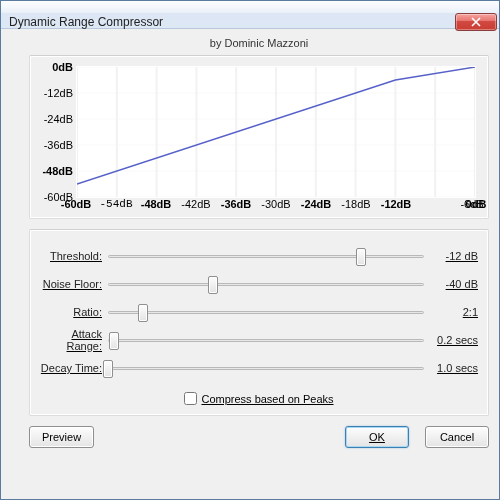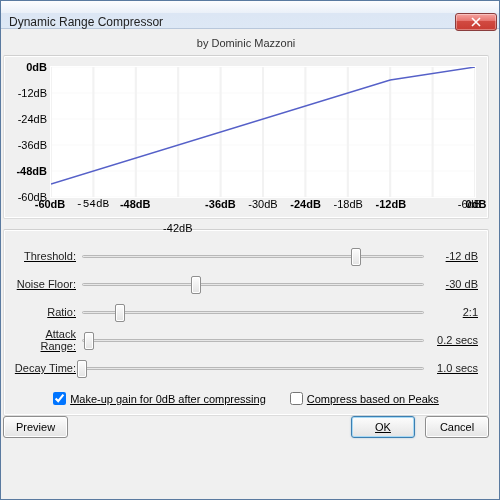--- a/index.html
+++ b/index.html
@@ -2,42 +2,42 @@
 <html><head>
 <meta charset="utf-8">
 <style>
   * { box-sizing: border-box; margin: 0; padding: 0; font-family: "Segoe UI", Tahoma, sans-serif; }
   body { background: #fff; width: 500px; height: 500px; overflow: hidden; }
   .window { width: 500px; height: 500px; border: 1px solid #5a7aa0; background: #f0f0f0; display: flex; flex-direction: column; }
   .titlebar { height: 28px; background: linear-gradient(to bottom, #fdfdfe 0%, #eaf0f8 45%, #dce6f4 46%, #dde8f5 100%); display: flex; align-items: center; padding: 14px 2px 0 8px; border-bottom: 1px solid #b8c7db; }
   .titlebar .title { flex: 1; font-size: 12px; color: #222; }
   .close-btn { width: 42px; height: 18px; border: 1px solid #8a3d3d; border-radius: 3px; background: linear-gradient(to bottom, #f5a3a0 0%, #e6726c 45%, #d14a41 46%, #c93c33 100%); display: flex; align-items: center; justify-content: center; cursor: pointer; box-shadow: inset 0 0 0 1px rgba(255,255,255,0.35); }
   .close-btn svg { width: 10px; height: 10px; }
-  .content { flex: 1; padding: 6px 10px 10px 2px; display: flex; flex-direction: column; }
+  .content { flex: 1; padding: 6px 10px 10px 28px; display: flex; flex-direction: column; }
   .byline { text-align: center; font-size: 11px; color: #333; margin: 2px 0 6px 0; }
   .panel { border: 1px solid #dcdcdc; border-top-color: #d0d0d0; background: #f0f0f0; border-radius: 2px; padding: 8px 10px; box-shadow: inset 0 0 0 1px #fff; }
   .chart-panel { padding: 10px 8px 4px 8px; }
   .chart-area { background: #fff; border: 1px solid #fff; position: relative; height: 132px; margin-left: 38px; margin-right: 4px; }
   .chart-area svg { position: absolute; inset: 0; width: 100%; height: 100%; }
   .ylabels { position: absolute; left: -38px; top: 0; bottom: 0; width: 36px; }
   .ylabels span { position: absolute; right: 2px; font-size: 11px; transform: translateY(-50%); }
   .xlabels { margin-left: 38px; margin-right: 4px; position: relative; height: 16px; }
   .xlabels span { position: absolute; top: 0; font-size: 11px; transform: translateX(-50%); }
   .bold { font-weight: 700; }
   .controls-panel { margin-top: 10px; padding: 12px 10px 10px 10px; text-decoration: underline; }
   .row { display: flex; align-items: center; height: 28px; font-size: 11px; color: #222; }
   .row .lbl { width: 68px; text-align: right; padding-right: 6px; }
   .row .slider { flex: 1; position: relative; height: 20px; }
   .row .val { width: 54px; text-align: right; padding-left: 6px; }
   .track { position: absolute; left: 0; right: 0; top: 9px; height: 3px; background: #e7e7e7; border: 1px solid #b8b8b8; border-radius: 2px; }
   .thumb { position: absolute; top: 2px; width: 10px; height: 18px; background: linear-gradient(to bottom, #fdfdfd, #e3e3e3); border: 1px solid #8f8f8f; border-radius: 2px; transform: translateX(-50%); box-shadow: inset 0 0 0 1px #fff; }
   .checks { display: flex; justify-content: center; gap: 24px; margin-top: 10px; font-size: 11px; }
   .checks label { display: flex; align-items: center; gap: 4px; cursor: pointer; }
   .checks input { width: 13px; height: 13px; }
-  .footer { display: flex; gap: 10px; }
+  .footer { display: flex; margin-top: 10px; gap: 16px; }
   .footer .spacer { flex: 1; }
   .btn { min-width: 64px; height: 22px; font-size: 11px; background: linear-gradient(to bottom, #fdfdfd, #e4e4e4); border: 1px solid #8e8e8e; border-radius: 3px; padding: 0 12px; cursor: pointer; box-shadow: inset 0 0 0 1px #fff; }
   .btn.default { border: 1px solid #3c7fb1; box-shadow: inset 0 0 0 1px #a7d9f5, 0 0 2px rgba(60,127,177,0.4); text-decoration: underline; }
 </style>
 </head>
 <body>
 
 <div class="window">
   <div class="titlebar">
     <div class="title">Dynamic Range Compressor</div>
@@ -78,21 +78,21 @@
             <line y1="60" y2="60" x1="0" x2="100" stroke="#f2f2f2" stroke-width="0.5"></line>
             <line y1="80" y2="80" x1="0" x2="100" stroke="#f2f2f2" stroke-width="0.5"></line>
             <line y1="100" y2="100" x1="0" x2="100" stroke="#f2f2f2" stroke-width="0.5"></line>
             <polyline points="0,90 80,9.999999999999998 100,0" fill="none" stroke="#5560c8" stroke-width="1.4" vector-effect="non-scaling-stroke"></polyline>
           </svg>
       </div>
       <div class="xlabels" id="xlabels">
           <span class="bold" style="left: 0%;">-60dB</span>
           <span style="left: 10%; font-family: Liberation Mono, monospace;">-54dB</span>
           <span class="bold" style="left: 20%;">-48dB</span>
-          <span style="left: 30%; margin-top: 24px;">-42dB</span>
+          <span style="left: 30%;">-42dB</span>
           <span class="bold" style="left: 40%;">-36dB</span>
           <span style="left: 50%;">-30dB</span>
           <span class="bold" style="left: 60%;">-24dB</span>
           <span style="left: 70%;">-18dB</span>
           <span class="bold" style="left: 80%;">-12dB</span>
           <span style="left: 90%; margin-left: 36px;">-6dB</span>
           <span class="bold" style="left: 100%;">0dB</span>
         </div>
     </div>
 
@@ -104,21 +104,21 @@
             <div class="thumb" id="th-threshold" style="left: 80%;"></div>
           </div>
         <div class="val">-12 dB</div>
       </div>
       <div class="row">
         <div class="lbl">Noise Floor:</div>
         <div class="slider">
             <div class="track"></div>
             <div class="thumb" id="th-noisefloor" style="left: 33.3333%;"></div>
           </div>
-        <div class="val">-30 dB</div>
+        <div class="val">-40 dB</div>
       </div>
       <div class="row">
         <div class="lbl">Ratio:</div>
         <div class="slider">
             <div class="track"></div>
             <div class="thumb" id="th-ratio" style="left: 11.1111%;"></div>
           </div>
         <div class="val">2:1</div>
       </div>
       <div class="row">
@@ -133,24 +133,20 @@
         <div class="lbl">Decay Time:</div>
         <div class="slider">
             <div class="track"></div>
             <div class="thumb" id="th-decay" style="left: 0%;"></div>
           </div>
         <div class="val">1.0 secs</div>
       </div>
 
       <div class="checks">
         <label>
-          <input type="checkbox" id="chk-makeup" checked="" style="">
-          <span>Make-up gain for 0dB after compressing</span>
-        </label>
-        <label>
           <input type="checkbox" id="chk-peaks" style="">
           <span>Compress based on Peaks</span>
         </label>
       </div>
     </div>
 
     <div class="footer">
       <button class="btn">Preview</button>
       <div class="spacer"></div>
       <button class="btn default">OK</button>

